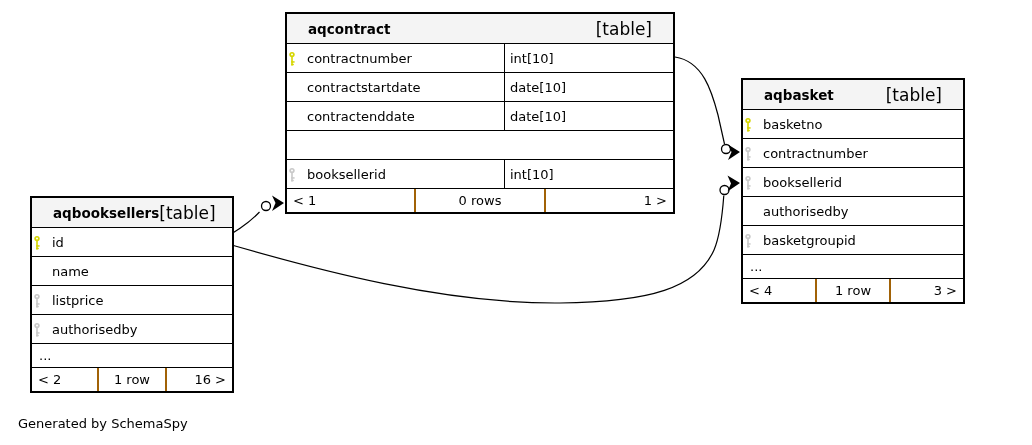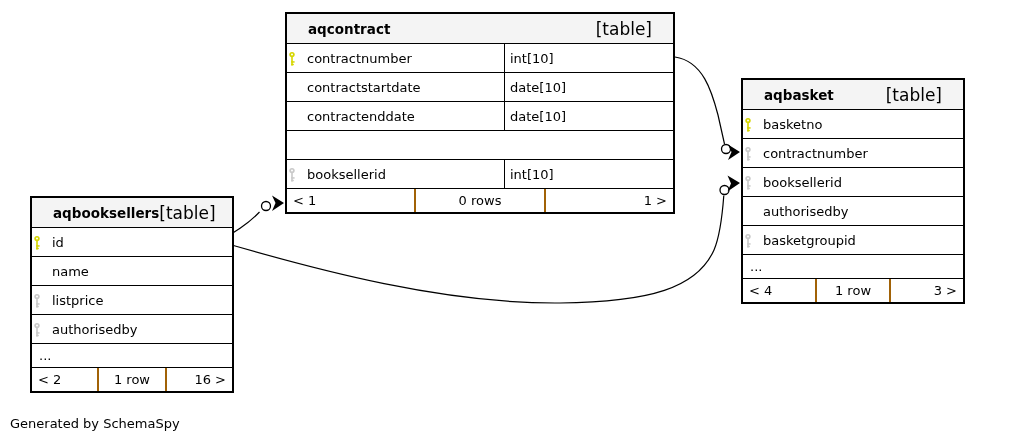--- a/index.html
+++ b/index.html
@@ -54,21 +54,21 @@
     flex: 1; display: flex; align-items: center; padding: 0 6px; box-sizing: border-box;
   }
   .fcell + .fcell { border-left: 2px solid #a16207; }
   .fcell.center { justify-content: center; }
   .fcell.right { justify-content: flex-end; }
 
   #t-aqcontract   { left: 285px; top: 12px;  width: 390px; }
   #t-aqbooksellers{ left: 30px;  top: 196px; width: 204px; }
   #t-aqbasket     { left: 741px; top: 78px;  width: 224px; text-align: right; }
 
-  .credit { position: absolute; left: 10px; top: 416px; font-size: 13px; z-index: 2; }
+  .credit { position: absolute; left: 18px; top: 416px; font-size: 13px; z-index: 2; }
 </style>
 </head>
 <body>
 
 <svg class="connections" width="1032" height="445" viewBox="0 0 1032 445">
 
   <g>
     <path class="rel" d="M675 57 C703 61 712 92 718 115 C721 128 723 137 724.5 144"></path>
     <circle class="card" cx="726" cy="149" r="4.5"></circle>
     <path class="arrow" d="M740 152 L728 144.5 L731.5 152 L728 160 Z"></path>

